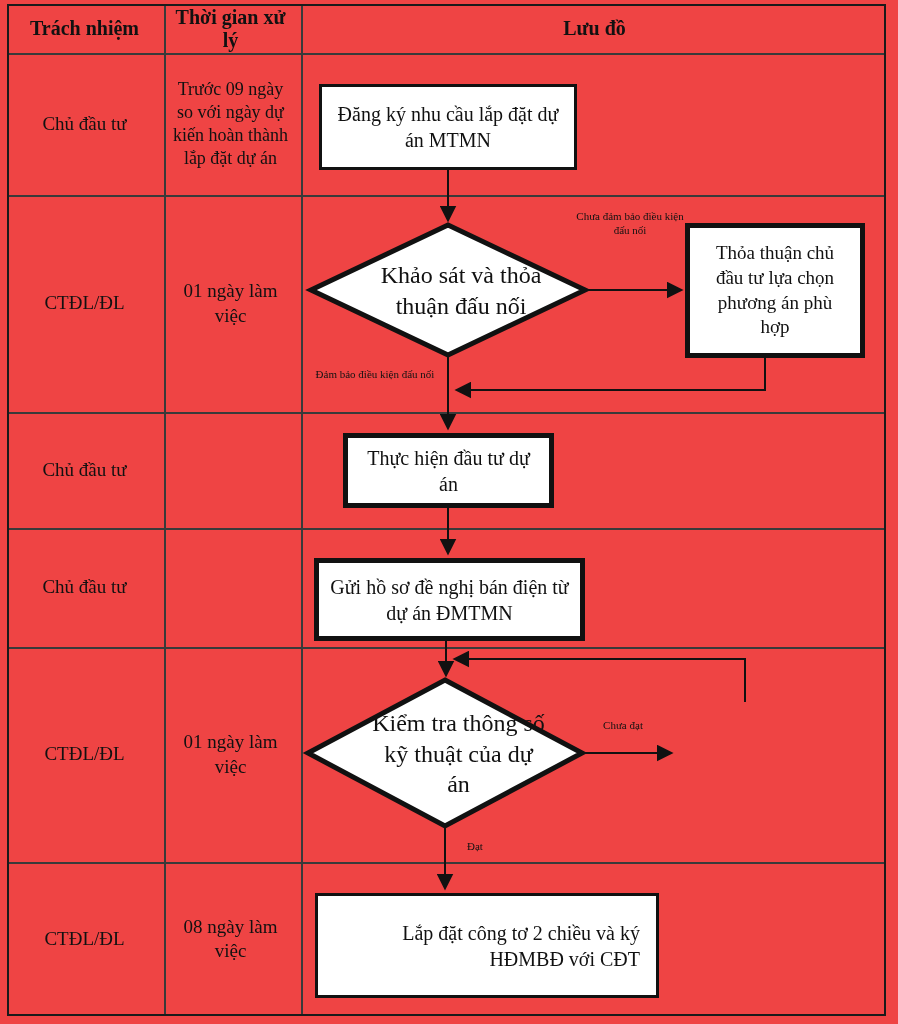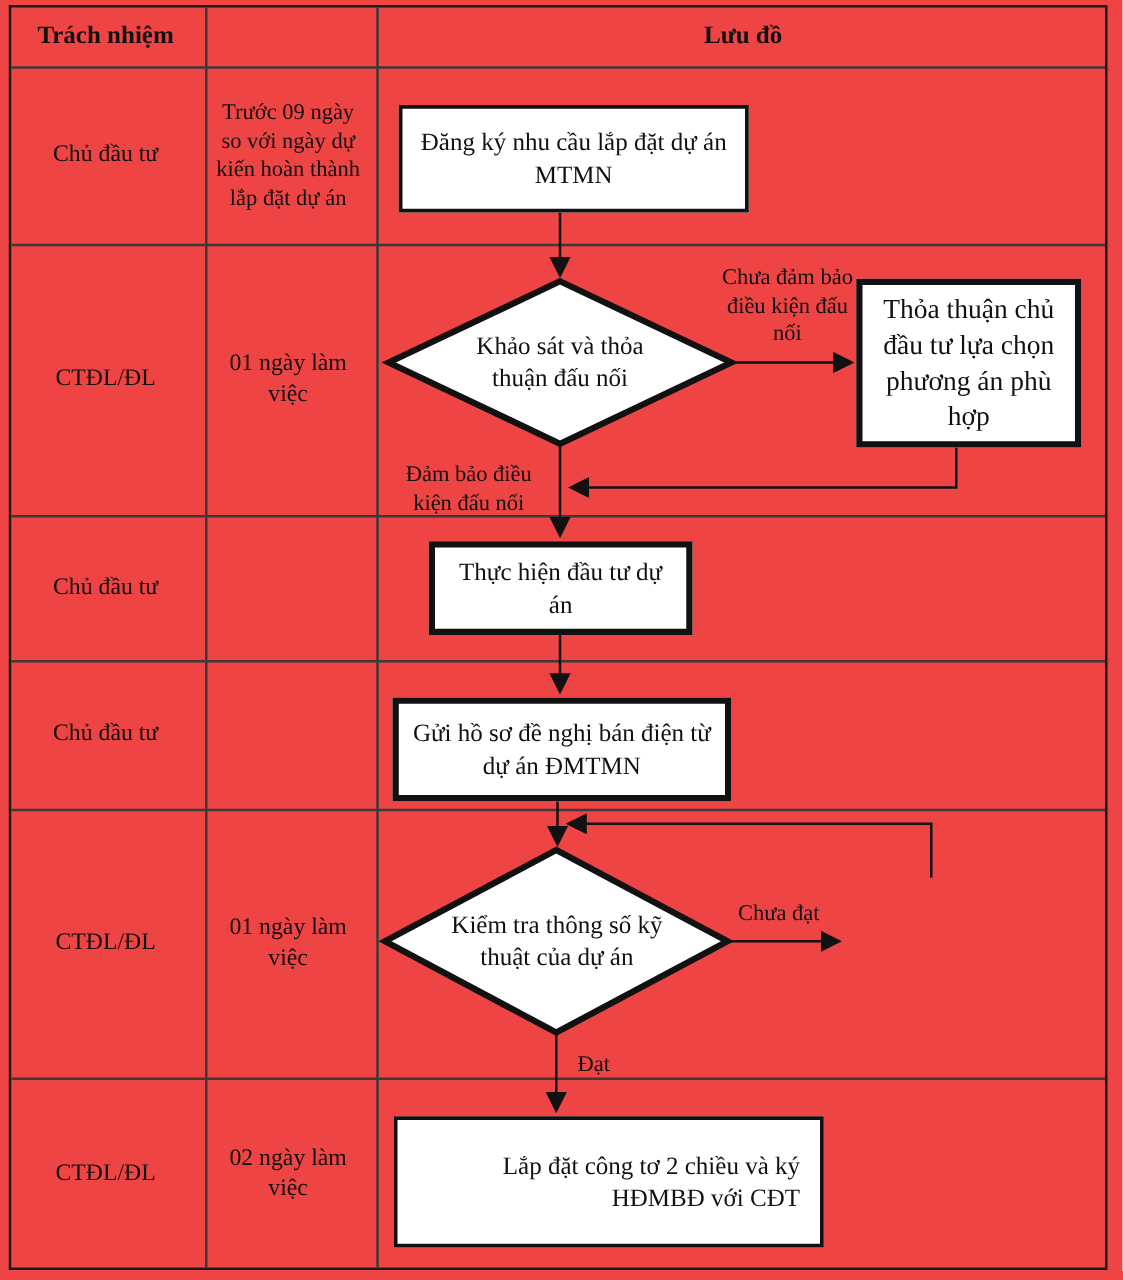--- a/index.html
+++ b/index.html
@@ -12,56 +12,57 @@
   
   .cell{position:absolute;display:flex;align-items:center;justify-content:center;
         text-align:center;font-size:19px;line-height:1.28;box-sizing:border-box;padding:2px 6px;}
   .hcell{font-weight:bold;font-size:20px;line-height:1.15;}
   
   .node{position:absolute;background:#ffffff;border:3px solid #111;box-sizing:border-box;
         display:flex;align-items:center;justify-content:center;text-align:center;
         font-size:20px;line-height:1.3;padding:4px 8px;z-index:3;}
   .thick{border-width:5px;}
   .dlabel{position:absolute;z-index:4;display:flex;align-items:center;justify-content:center;
-        text-align:center;font-size:20px;line-height:1.28;}
-  .elabel{position:absolute;z-index:4;text-align:center;font-size:18px;line-height:1.25;}
+        text-align:center;font-size:24px;line-height:1.28;margin-left:13px;}
+  .elabel{position:absolute;z-index:4;text-align:center;font-size:11px;line-height:1.25;}
   svg.flow{position:absolute;left:0;top:0;z-index:2;}
 </style>
 </head>
 <body>
 
 <div id="page">
 
   <div class="tframe">
     <div class="hline" style="top:47px"></div>
     <div class="hline" style="top:189px"></div>
     <div class="hline" style="top:406px"></div>
     <div class="hline" style="top:522px"></div>
     <div class="hline" style="top:641px"></div>
     <div class="hline" style="top:856px"></div>
     <div class="vline" style="left:155px"></div>
     <div class="vline" style="left:292px"></div>
   </div>
 
   <div class="cell hcell" style="left:7px;top:4px;width:155px;height:49px">Trách nhiệm</div>
+  <div class="cell hcell" style="left:162px;top:4px;width:137px;height:49px">Thời gian xử lý</div>
   <div class="cell hcell" style="left:299px;top:4px;width:591px;height:49px">Lưu đồ</div>
 
   <div class="cell" style="left:7px;top:53px;width:155px;height:142px">Chủ đầu tư</div>
   <div class="cell" style="left:7px;top:195px;width:155px;height:217px">CTĐL/ĐL</div>
   <div class="cell" style="left:7px;top:412px;width:155px;height:116px">Chủ đầu tư</div>
   <div class="cell" style="left:7px;top:528px;width:155px;height:119px">Chủ đầu tư</div>
   <div class="cell" style="left:7px;top:647px;width:155px;height:215px">CTĐL/ĐL</div>
   <div class="cell" style="left:7px;top:862px;width:155px;height:154px">CTĐL/ĐL</div>
 
   <div class="cell" style="left:162px;top:53px;width:137px;height:142px;font-size:18px">Trước 09 ngày so với ngày dự kiến hoàn thành lắp đặt dự án</div>
   <div class="cell" style="left:162px;top:195px;width:137px;height:217px">01 ngày làm việc</div>
   <div class="cell" style="left:162px;top:412px;width:137px;height:116px"></div>
   <div class="cell" style="left:162px;top:528px;width:137px;height:119px"></div>
   <div class="cell" style="left:162px;top:647px;width:137px;height:215px">01 ngày làm việc</div>
-  <div class="cell" style="left:162px;top:862px;width:137px;height:154px">02 ngày làm việc</div>
+  <div class="cell" style="left:162px;top:862px;width:137px;height:154px">08 ngày làm việc</div>
 
   <svg class="flow" width="898" height="1024">
     <defs>
       <marker id="arr" viewBox="0 0 10 10" refX="8.5" refY="5" markerWidth="8.5" markerHeight="8.5" orient="auto-start-reverse">
         <path d="M0,0 L10,5 L0,10 z" fill="#111"></path>
       </marker>
     </defs>
 
     <polygon points="448,225 585,290 448,355 311,290" fill="#ffffff" stroke="#111" stroke-width="5"></polygon>
     <polygon points="445,680 582,753 445,826 308,753" fill="#ffffff" stroke="#111" stroke-width="5"></polygon>
@@ -78,25 +79,25 @@
 
     <line x1="446" y1="641" x2="446" y2="675" stroke="#111" stroke-width="2" marker-end="url(#arr)"></line>
 
     <polyline points="745,702 745,659 455,659" fill="none" stroke="#111" stroke-width="2" marker-end="url(#arr)"></polyline>
 
     <line x1="585" y1="753" x2="671" y2="753" stroke="#111" stroke-width="2" marker-end="url(#arr)"></line>
 
     <line x1="445" y1="826" x2="445" y2="888" stroke="#111" stroke-width="2" marker-end="url(#arr)"></line>
   </svg>
 
-  <div class="node" style="left:319px;top:84px;width:280px;height:86px">Đăng ký nhu cầu lắp đặt dự án MTMN</div>
+  <div class="node" style="left:319px;top:84px;width:258px;height:86px">Đăng ký nhu cầu lắp đặt dự án MTMN</div>
 
   <div class="dlabel" style="left:365px;top:243px;width:166px;height:96px">Khảo sát và thỏa thuận đấu nối</div>
 
-  <div class="node thick" style="left:685px;top:223px;width:180px;height:135px;font-size:22px;padding:2px 14px">Thỏa thuận chủ đầu tư lựa chọn phương án phù hợp</div>
+  <div class="node thick" style="left:685px;top:223px;width:180px;height:135px;font-size:19px;padding:2px 14px">Thỏa thuận chủ đầu tư lựa chọn phương án phù hợp</div>
 
   <div class="node thick" style="left:343px;top:433px;width:211px;height:75px">Thực hiện đầu tư dự án</div>
 
   <div class="node thick" style="left:314px;top:558px;width:271px;height:83px">Gửi hồ sơ đề nghị bán điện từ dự án ĐMTMN</div>
 
   <div class="dlabel" style="left:358px;top:706px;width:175px;height:96px">Kiểm tra thông số kỹ thuật của dự án</div>
 
 
   <div class="node" style="left:315px;top:893px;width:344px;height:105px;justify-content:flex-start;text-align:right;padding:4px 16px">Lắp đặt công tơ 2 chiều và ký HĐMBĐ với CĐT</div>
 

